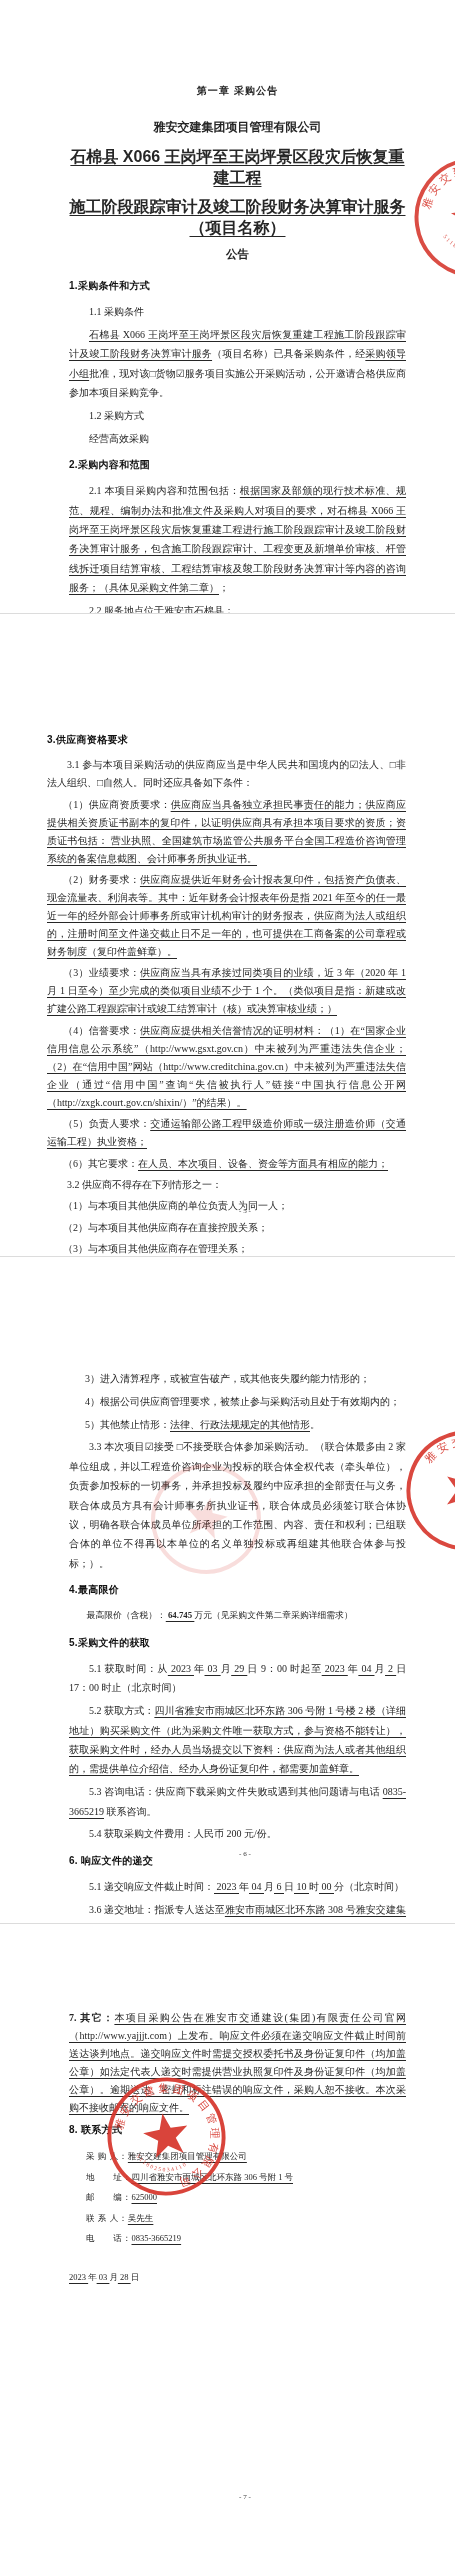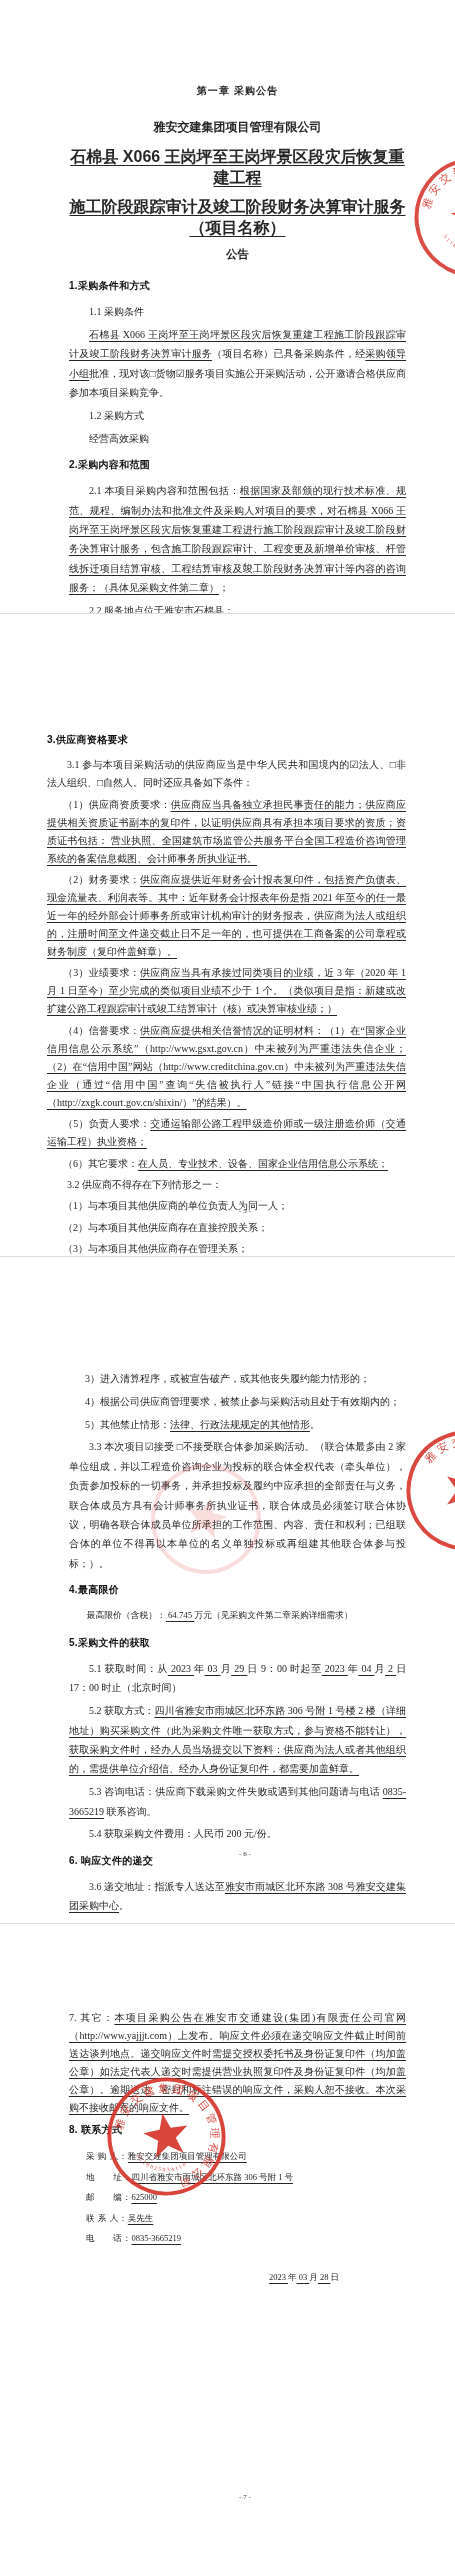--- a/index.html
+++ b/index.html
@@ -15,27 +15,27 @@
   .doc-chapter{font-size:10px;font-weight:bold;margin:0 0 20.5px 0;letter-spacing:1.1px;}
   .doc-company{font-size:12px;font-weight:bold;margin:0 0 11.4px 0;}
   .doc-project{font-size:16px;font-weight:bold;margin:0 0 8px 0;text-decoration:underline;text-underline-offset:3.4px;}
   .doc-announce{font-size:11.4px;font-weight:bold;margin:0 0 17px 0;}
   h2{font-size:10px;font-weight:bold;color:#111;margin:10.2px 0 9px 0;font-family:"Liberation Sans","DejaVu Sans",sans-serif;letter-spacing:0.3px;}
   p{font-size:10px;line-height:19.4px;margin:0 0 3.4px 0;text-align:justify;}
   p.tight{line-height:18px;}
   .ind{text-indent:2em;}
   .ind1{text-indent:1.6em;}
   .u{text-decoration:underline;text-underline-offset:2.8px;text-decoration-thickness:0.6px;}
-  .b{font-weight:normal;}
+  .b{font-weight:bold;}
   .big-num{font-size:8.8px;}
   .page-no{position:absolute;left:85px;right:51px;text-align:center;font-size:7.1px;color:#333;}
   .contact-row{font-size:8.5px;line-height:20.5px;margin:0;padding-left:2em;text-align:left;}
   .contact-row .lbl{letter-spacing:0.6px;}
   .contact-row .val{text-decoration:underline;text-underline-offset:2.8px;padding-right:8px;}
-  .date-line{font-size:8.5px;text-align:right;padding-right:67px;margin-top:19.4px;}
+  .date-line{font-size:8.5px;padding-right:67px;margin-top:19.4px;}
   .stamp{position:absolute;pointer-events:none;}
   .stamp svg{display:block;}
 </style>
 </head>
 <body>
 
 <main>
 
   <section class="page pg1 sep">
 
@@ -71,21 +71,21 @@
   </section>
 
   <section class="page pg2 sep">
     <h2>3.供应商资格要求</h2>
     <p class="ind tight">3.1 参与本项目采购活动的供应商应当是中华人民共和国境内的☑法人、□非法人组织、□自然人。同时还应具备如下条件：</p>
     <p class="ind1 tight"><span>（1）供应商资质要求：</span><span class="u">供应商应当具备独立承担民事责任的能力；供应商应提供相关资质证书副本的复印件，以证明供应商具有承担本项目要求的资质；资质证书包括：  营业执照、全国建筑市场监管公共服务平台全国工程造价咨询管理系统的备案信息截图、会计师事务所执业证书。</span></p>
     <p class="ind1 tight"><span>（2）财务要求：</span><span class="u">供应商应提供近年财务会计报表复印件，包括资产负债表、现金流量表、利润表等。其中：近年财务会计报表年份是指 2021 年至今的任一最近一年的经外部会计师事务所或审计机构审计的财务报表，供应商为法人或组织的，注册时间至文件递交截止日不足一年的，也可提供在工商备案的公司章程或财务制度（复印件盖鲜章）。</span></p>
     <p class="ind1 tight"><span>（3）业绩要求：</span><span class="u">供应商应当具有承接过同类项目的业绩，近 3 年（2020 年 1 月 1 日至今）至少完成的类似项目业绩不少于 1 个。（类似项目是指：新建或改扩建公路工程跟踪审计或竣工结算审计（核）或决算审核业绩；）</span></p>
     <p class="ind1 tight"><span>（4）信誉要求：</span><span class="u">供应商应提供相关信誉情况的证明材料：（1）在“国家企业信用信息公示系统”（http://www.gsxt.gov.cn）中未被列为严重违法失信企业；（2）在“信用中国”网站（http://www.creditchina.gov.cn）中未被列为严重违法失信企业（通过“信用中国”查询“失信被执行人”链接“中国执行信息公开网（http://zxgk.court.gov.cn/shixin/）”的结果）。</span></p>
     <p class="ind1 tight"><span>（5）负责人要求：</span><span class="u">交通运输部公路工程甲级造价师或一级注册造价师（交通运输工程）执业资格；</span></p>
-    <p class="ind1 tight"><span>（6）其它要求：</span><span class="u">在人员、专业技术、设备、国家企业信用信息公示系统；</span></p>
+    <p class="ind1 tight"><span>（6）其它要求：</span><span class="u">在人员、本次项目、设备、资金等方面具有相应的能力；</span></p>
     <p class="ind tight">3.2 供应商不得存在下列情形之一：</p>
     <p class="ind1 tight">（1）与本项目其他供应商的单位负责人为同一人；</p>
     <p class="ind1 tight">（2）与本项目其他供应商存在直接控股关系；</p>
     <p class="ind1 tight">（3）与本项目其他供应商存在管理关系；</p>
     <p class="ind1 tight">（4）近三年内在经营活动中存在严重不良情形。包括：</p>
 
     <span class="page-no" style="top:593px;">- 5 -</span>
   </section>
 
   <section class="page pg3 sep">
@@ -114,20 +114,21 @@
     <h2>4.最高限价</h2>
     <p class="ind big-num"><span>最高限价（含税）：</span><span class="u b"> 64.745 </span><span>万元（见采购文件第二章采购详细需求）</span></p>
 
     <h2>5.采购文件的获取</h2>
     <p class="ind"><span>5.1 获取时间：从</span><span class="u">  2023  </span><span>年</span><span class="u"> 03 </span><span>月</span><span class="u"> 29 </span><span>日 9：00 时起至</span><span class="u"> 2023  </span><span>年</span><span class="u"> 04 </span><span>月</span><span class="u"> 2 </span><span>日 17：00 时止（北京时间）</span></p>
     <p class="ind"><span>5.2  获取方式：</span><span class="u">四川省雅安市雨城区北环东路 306 号附 1 号楼 2 楼（详细地址）购买采购文件（此为采购文件唯一获取方式，参与资格不能转让），获取采购文件时，经办人员当场提交以下资料：供应商为法人或者其他组织的，需提供单位介绍信、经办人身份证复印件，都需要加盖鲜章。</span></p>
     <p class="ind"><span>5.3 咨询电话：供应商下载采购文件失败或遇到其他问题请与电话 </span><span class="u">0835-3665219</span><span> 联系咨询。</span></p>
     <p class="ind">5.4 获取采购文件费用：人民币 200 元/份。</p>
 
     <h2>6. 响应文件的递交</h2>
+    <p class="ind"><span>5.1 递交响应文件截止时间：</span><span class="u">  2023 </span><span>年</span><span class="u"> 04 </span><span>月</span><span class="u"> 6 </span><span>日</span><span class="u"> 10 </span><span>时</span><span class="u"> 00 </span><span>分（北京时间）</span></p>
     <p class="ind"><span>3.6 递交地址：指派专人送达至</span><span class="u">雅安市雨城区北环东路 308 号雅安交建集团采购中心</span><span>。</span></p>
 
     <span class="page-no" style="top:593px;">- 6 -</span>
   </section>
 
   <section class="page pg4">
 
     <div class="stamp" style="top:151px;left:105px;opacity:.92;transform:rotate(-10deg);">
       <svg width="123" height="123" viewBox="0 0 220 220">
         <circle cx="110" cy="110" r="102" fill="none" stroke="#d6352b" stroke-width="7"></circle>

